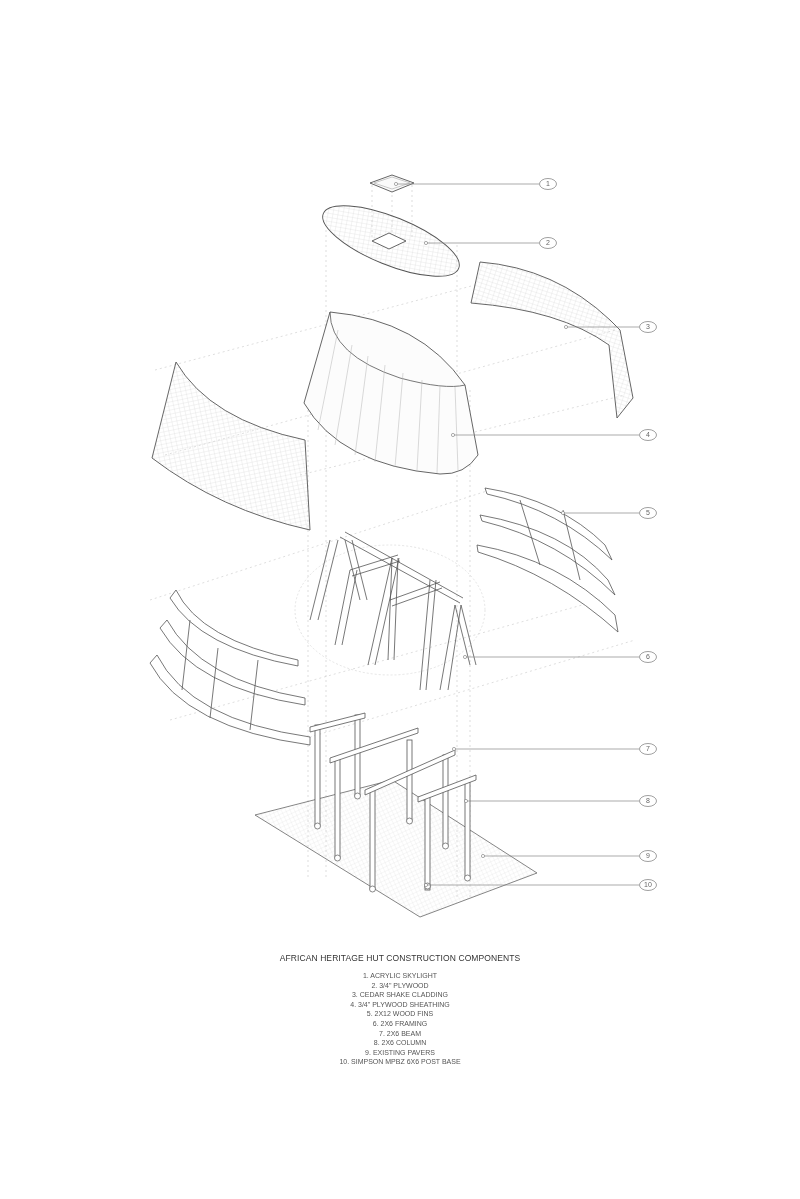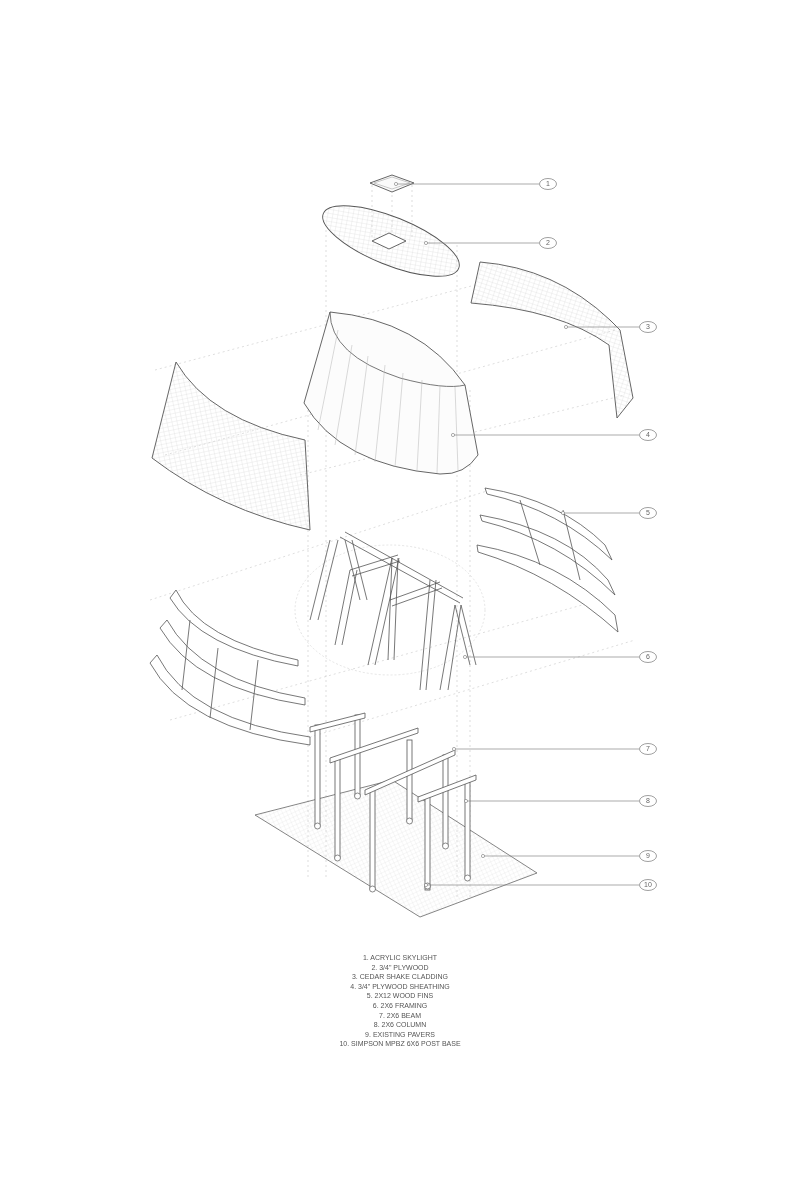--- a/index.html
+++ b/index.html
@@ -200,20 +200,21 @@
         <text x="648" y="858.3" text-anchor="middle" class="callout-label">9</text>
       </g>
       <g>
         <ellipse cx="648" cy="885" rx="8.5" ry="5.5" fill="#fff" stroke="#777" stroke-width="0.7"></ellipse>
         <text x="648" y="887.3" text-anchor="middle" class="callout-label">10</text>
       </g>
     </g>
 </svg>
 
 <div class="legend">
+  <div class="legend-title">AFRICAN HERITAGE HUT CONSTRUCTION COMPONENTS</div>
   <div class="legend-item">1.  ACRYLIC SKYLIGHT</div>
   <div class="legend-item">2.  3/4" PLYWOOD</div>
   <div class="legend-item">3. CEDAR SHAKE CLADDING</div>
   <div class="legend-item">4. 3/4" PLYWOOD SHEATHING</div>
   <div class="legend-item">5.  2X12 WOOD FINS</div>
   <div class="legend-item">6. 2X6 FRAMING</div>
   <div class="legend-item">7. 2X6 BEAM</div>
   <div class="legend-item">8. 2X6 COLUMN</div>
   <div class="legend-item">9. EXISTING PAVERS</div>
   <div class="legend-item">10.     SIMPSON MPBZ 6X6 POST BASE</div>

